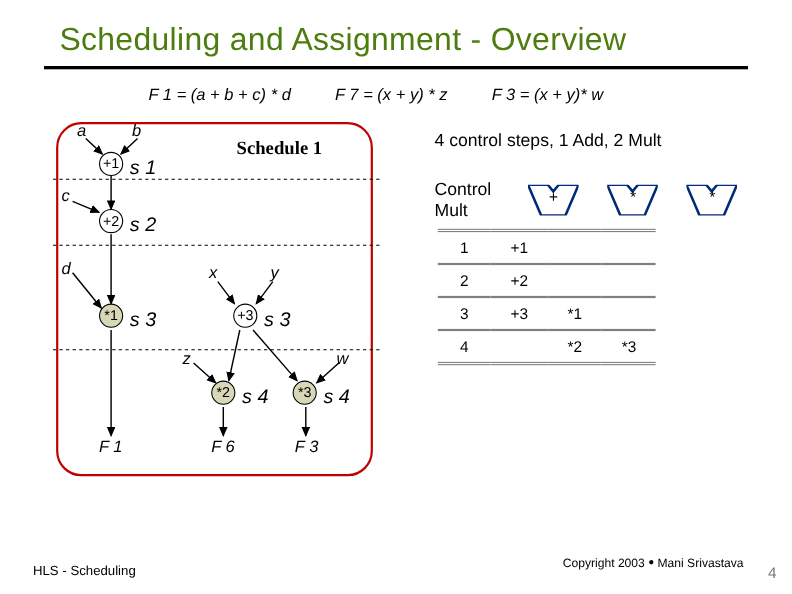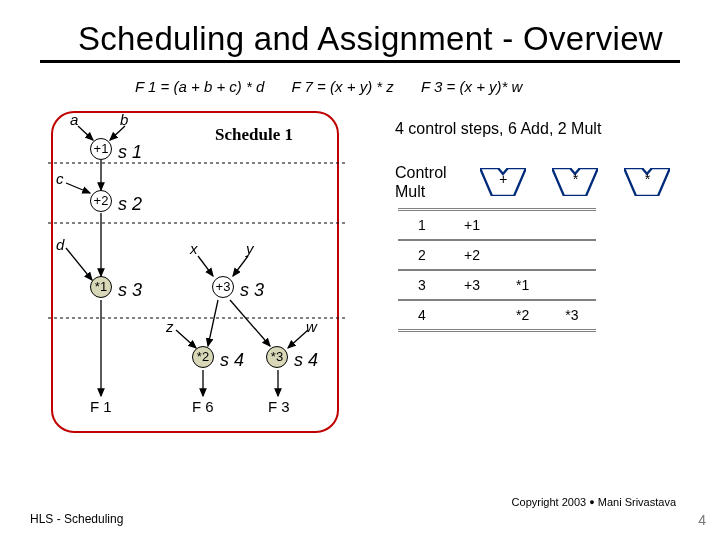--- a/index.html
+++ b/index.html
@@ -6,45 +6,44 @@
   body {
     margin: 0;
     width: 720px;
     height: 540px;
     background: #fff;
     font-family: Arial, Helvetica, sans-serif;
     position: relative;
     overflow: hidden;
   }
   .title {
-    font-size: 33px;
-    color: #000000;
+    font-size: 29px;
+    color: #4d7c0f;
     position: absolute;
     top: 20px;
     left: 54px;
     letter-spacing: 0.3px;
-    margin-left: 24px;
   }
   .title-underline {
     position: absolute;
     top: 60px;
     left: 40px;
     width: 640px;
     height: 3px;
     background: #000;
   }
   .formulas {
     position: absolute;
     top: 78px;
     left: 135px;
     font-style: italic;
     font-size: 15px;
     color: #000;
   }
-  .formulas span { margin-right: 23px; }
+  .formulas span { margin-right: 36px; }
   .schedule-label {
     position: absolute;
     top: 125px;
     left: 215px;
     font-size: 17px;
     font-family: "Times New Roman", serif;
     font-weight: bold;
   }
   .summary {
     position: absolute;
@@ -107,20 +106,21 @@
     height: 345px;
   }
   .diagram svg { position:absolute; top:0; left:0; }
   .varlabel {
     position: absolute;
     font-style: italic;
     font-size: 15px;
   }
   .outlabel {
     position: absolute;
+    font-style: italic;
     font-size: 15px;
   }
   .slabel {
     position: absolute;
     font-style: italic;
     font-size: 18px;
   }
   .opnode {
     position: absolute;
     width: 22px;
@@ -137,21 +137,21 @@
   .footer-left {
     position: absolute;
     bottom: 14px;
     left: 30px;
     font-size: 12px;
     color: #000;
     text-align: right;
   }
   .footer-right {
     position: absolute;
-    bottom: 32px;
+    bottom: 22px;
     right: 44px;
     font-size: 11px;
     color: #000;
   }
   .footer-right .dot { font-size: 9px; vertical-align: 1px; }
   .pagenum {
     position: absolute;
     bottom: 12px;
     right: 14px;
     font-size: 14px;
@@ -164,21 +164,21 @@
 <div class="title">Scheduling and Assignment - Overview</div>
 <div class="title-underline"></div>
 
 <div class="formulas">
   <span>F 1 = (a + b + c) * d</span>
   <span>F 7 = (x + y) * z</span>
   <span>F 3 = (x + y)* w</span>
 </div>
 
 <div class="schedule-label">Schedule 1</div>
-<div class="summary">4 control steps, 6 Add, 2 Mult</div>
+<div class="summary">4 control steps, 1 Add, 2 Mult</div>
 <div class="ctrlstep-label" style="white-space:pre-line">Control
 Mult</div>
 
 <div class="funnel f1">
   <svg viewBox="0 0 46 28">
       <path d="M0 0 L18 0 L23 6 L28 0 L46 0 L34 28 L12 28 Z" fill="none" stroke="#002a7a" stroke-width="2.3"></path>
     </svg>
   <div class="sym">+</div>
 </div>
 <div class="funnel f2">

